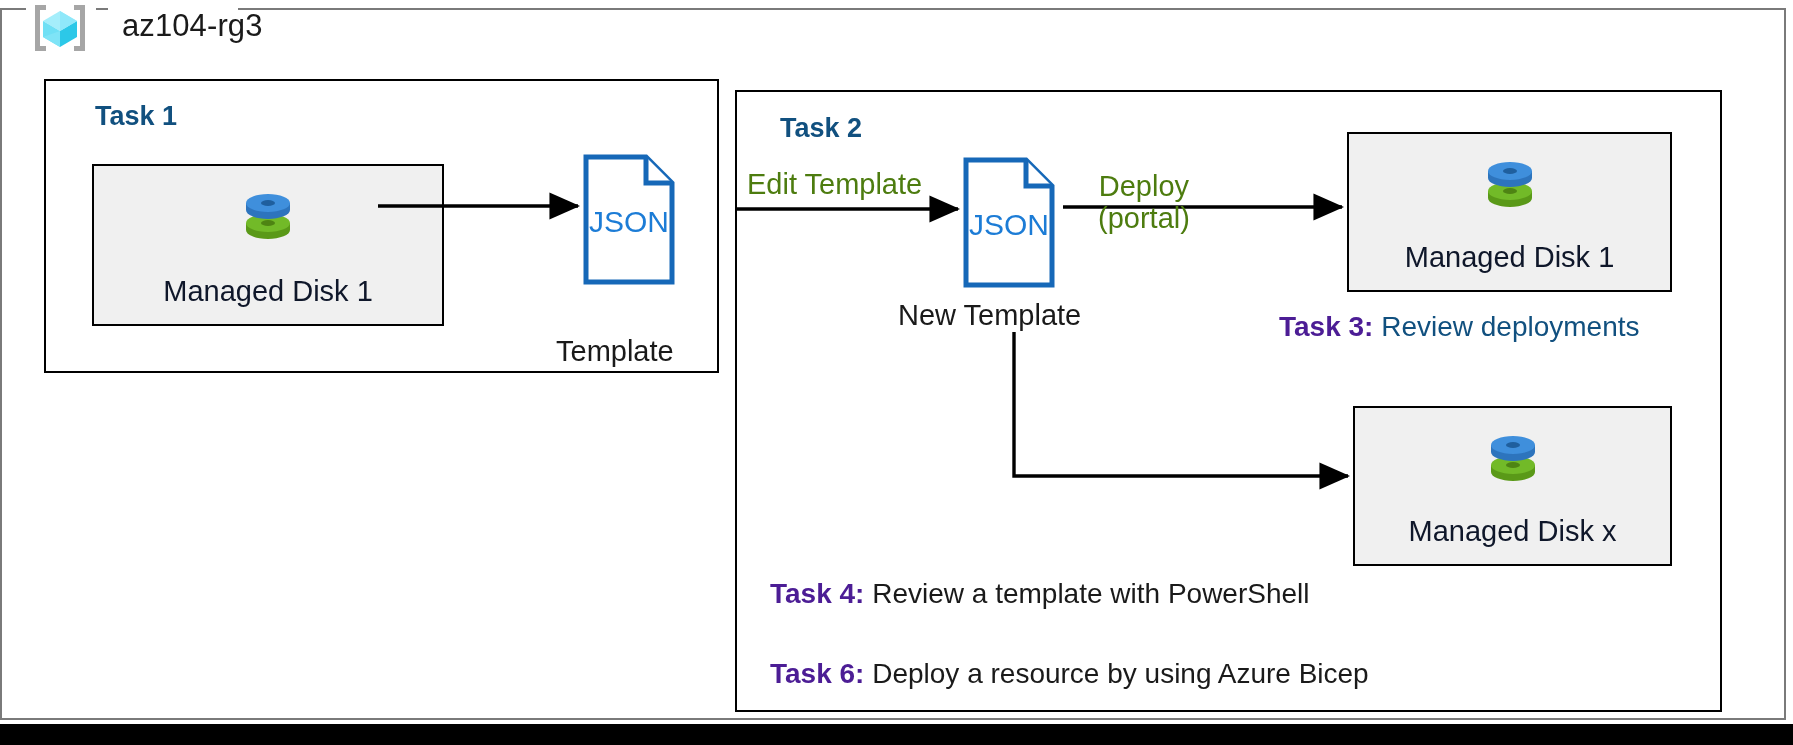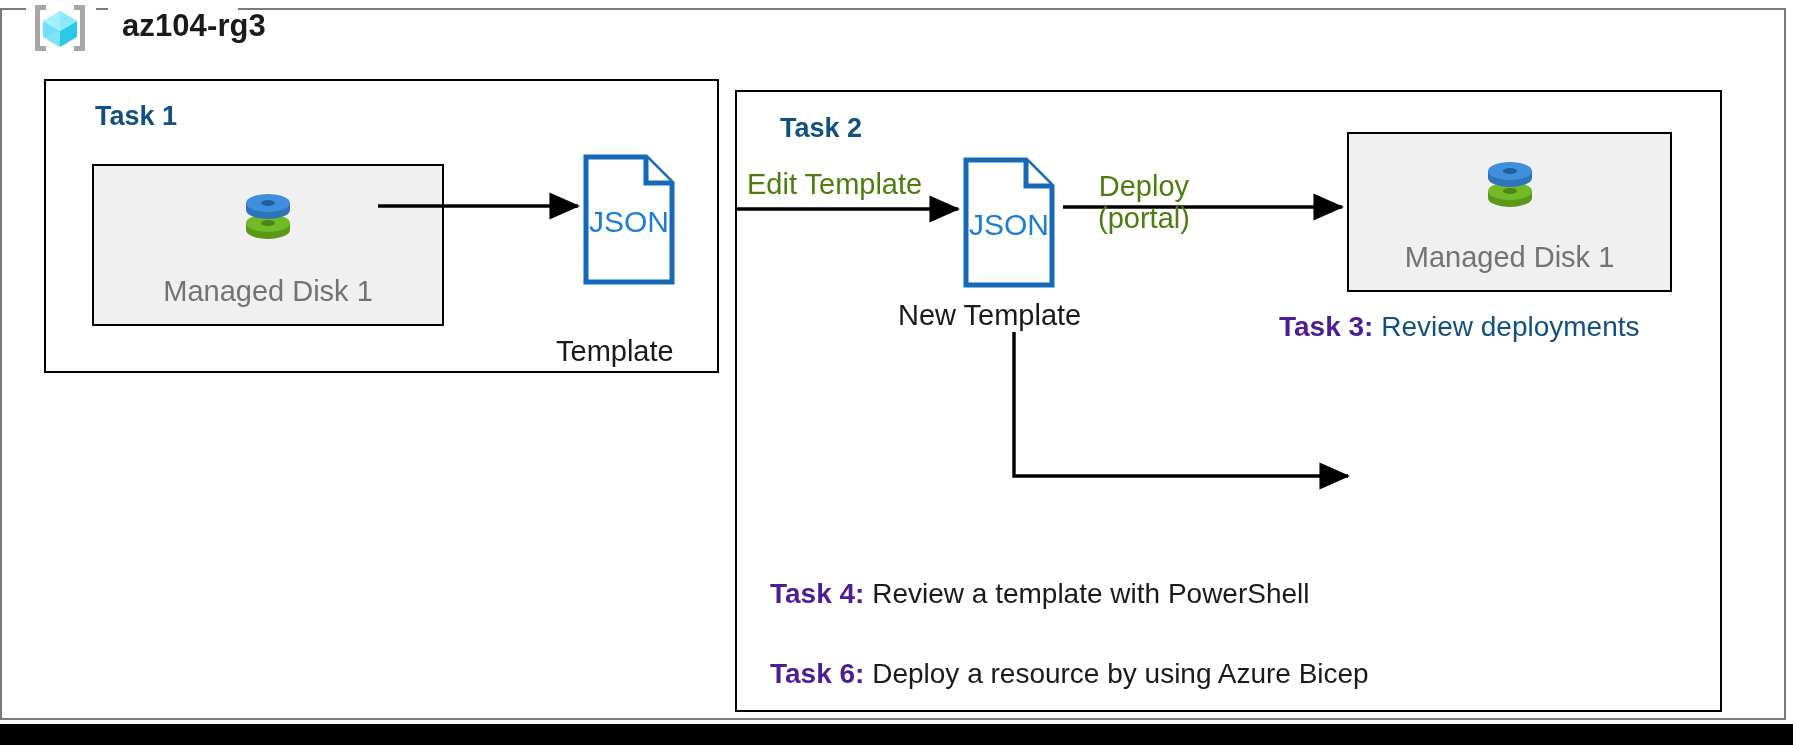--- a/index.html
+++ b/index.html
@@ -49,21 +49,20 @@
     height: 52px;
   }
   .rg-title {
     position: absolute;
     left: 122px;
     top: 8px;
     font-size: 31px;
     color: #1a1a1a;
     letter-spacing: 0.1px;
     white-space: nowrap;
-    font-weight: bold;
   }
   
   .frame-gap {
     position: absolute;
     background: #ffffff;
     top: 2px;
     height: 14px;
   }
 
   
@@ -105,21 +104,21 @@
     width: 62px;
     height: 62px;
   }
   .disk-label {
     position: absolute;
     left: 0;
     right: 0;
     bottom: 16px;
     text-align: center;
     font-size: 29px;
-    color: #737373;
+    color: #0f172a;
     white-space: nowrap;
   }
 
   
   .json-doc {
     position: absolute;
     width: 72px;
     height: 131px;
   }
   #json-doc-1 { left: 583px;  top: 154px; }
@@ -258,20 +257,35 @@
         <ellipse cx="31" cy="39" rx="7" ry="3" fill="#4e8413"></ellipse>
         <ellipse cx="31" cy="26" rx="22" ry="9" fill="#2d74bd"></ellipse>
         <rect x="9" y="19" width="44" height="7" fill="#2d74bd"></rect>
         <ellipse cx="31" cy="19" rx="22" ry="9" fill="#3f8fdc"></ellipse>
         <ellipse cx="31" cy="19" rx="7" ry="3" fill="#1f5f9e"></ellipse>
       </svg>
     </div>
     <div class="disk-label">Managed Disk 1</div>
   </div>
 
+  <div class="disk-card" id="disk-card-3">
+    <div class="disk-icon">
+      <svg viewBox="0 0 62 62" width="62" height="62">
+        <ellipse cx="31" cy="46" rx="22" ry="9" fill="#5a9918"></ellipse>
+        <rect x="9" y="39" width="44" height="7" fill="#5a9918"></rect>
+        <ellipse cx="31" cy="39" rx="22" ry="9" fill="#72ba28"></ellipse>
+        <ellipse cx="31" cy="39" rx="7" ry="3" fill="#4e8413"></ellipse>
+        <ellipse cx="31" cy="26" rx="22" ry="9" fill="#2d74bd"></ellipse>
+        <rect x="9" y="19" width="44" height="7" fill="#2d74bd"></rect>
+        <ellipse cx="31" cy="19" rx="22" ry="9" fill="#3f8fdc"></ellipse>
+        <ellipse cx="31" cy="19" rx="7" ry="3" fill="#1f5f9e"></ellipse>
+      </svg>
+    </div>
+    <div class="disk-label">Managed Disk x</div>
+  </div>
 
   <svg id="connectors">
     <defs>
       <marker id="arrowhead" markerWidth="9" markerHeight="8" refX="8.4" refY="4" orient="auto" markerUnits="strokeWidth">
         <path d="M0,0 L9,4 L0,8 Z" fill="#000000"></path>
       </marker>
     </defs>
 
     <line x1="378" y1="206" x2="578" y2="206" stroke="#000000" stroke-width="3.4" marker-end="url(#arrowhead)"></line>
 

